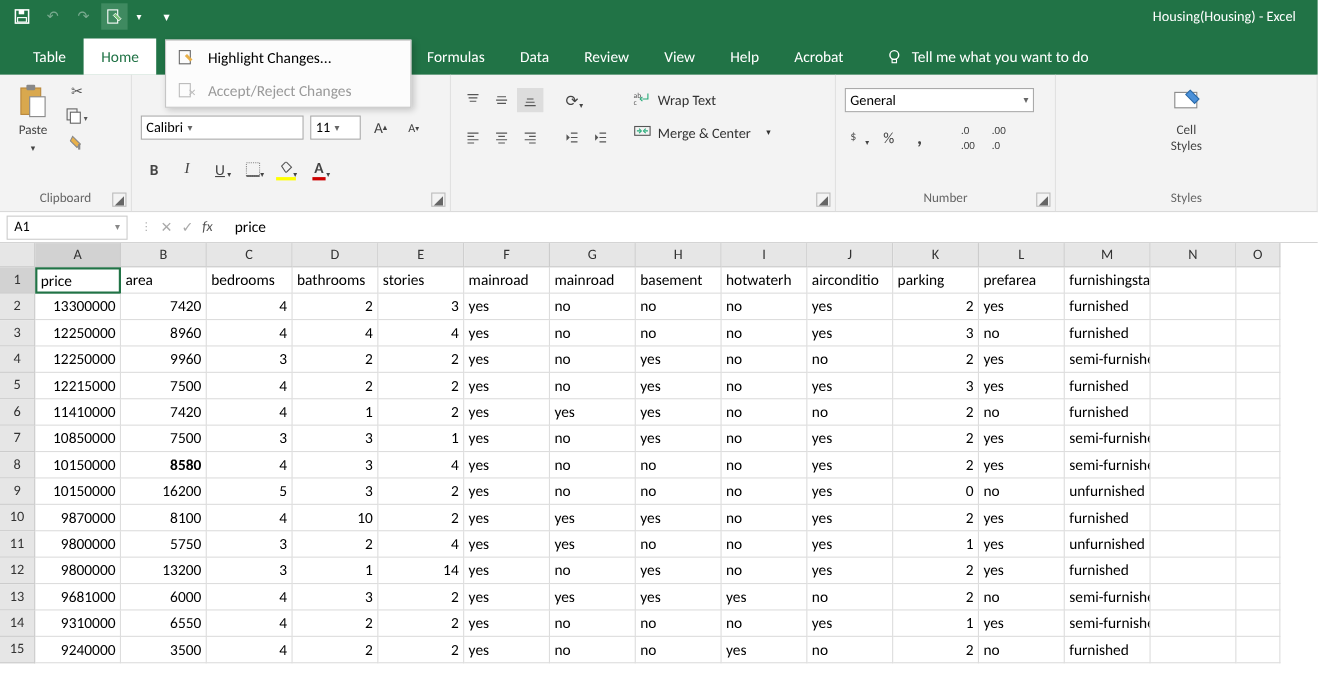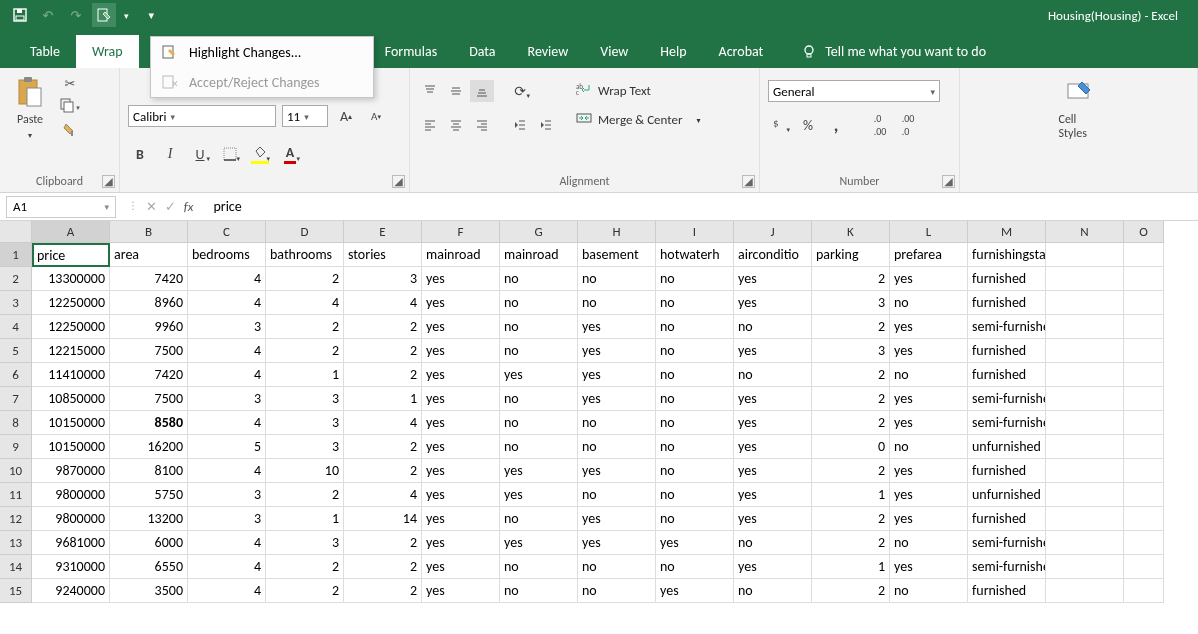--- a/index.html
+++ b/index.html
@@ -123,21 +123,21 @@
           <rect x="1" y="2" width="10" height="12" fill="none" stroke="#bbb"></rect>
           <text x="9" y="13" font-size="9" fill="#bbb">✕</text>
         </svg>
     </span>
     <span>Accept/Reject Changes</span>
   </div>
 </div>
 
 <div class="ribbon-tabs">
   <div class="ribbon-tab">Table</div>
-  <div class="ribbon-tab active">Wrap</div>
+  <div class="ribbon-tab active">Home</div>
   <div style="width:230px"></div>
   <div class="ribbon-tab">Formulas</div>
   <div class="ribbon-tab">Data</div>
   <div class="ribbon-tab">Review</div>
   <div class="ribbon-tab">View</div>
   <div class="ribbon-tab">Help</div>
   <div class="ribbon-tab">Acrobat</div>
   <div class="tellme">
     <svg viewBox="0 0 16 16">
         <circle cx="8" cy="6" r="4" fill="none" stroke="#fff" stroke-width="1.3"></circle>
@@ -311,21 +311,20 @@
           <span><svg width="16" height="14" viewBox="0 0 16 14">
                 <rect x="1" y="3" width="14" height="8" fill="none" stroke="#555"></rect>
                 <path d="M3 7 l3 0 M13 7 l-3 0" stroke="#2a7"></path>
                 <path d="M5 5 l2 2 -2 2 M11 5 l-2 2 2 2" fill="none" stroke="#2a7"></path>
               </svg></span>
           <span>Merge &amp; Center</span>
           <span style="font-size:8px;margin-left:8px">▾</span>
         </div>
       </div>
     </div>
-    <div class="group-label">Alignment</div>
     <div class="group-launcher">◢</div>
   </div>
 
   <div class="group" style="width:200px">
     <div class="group-content" style="flex-direction:column;gap:12px;padding-top:8px">
       <div class="combo" style="width:172px">
           <span>General</span>
           <span class="arrow" style="margin-left:auto">▾</span>
         </div>
       <div class="num-row">
@@ -348,23 +347,24 @@
 
   <div class="group styles-group" style="flex:1">
     <div class="group-content" style="justify-content:center;gap:4px">
       <div class="big-btn" style="width:52px">
         <span class="icon">
             <svg width="30" height="28" viewBox="0 0 30 28">
               <rect x="4" y="6" width="20" height="14" fill="#fff" stroke="#888"></rect>
               <path d="M18 4 l8 8 -4 4 -8-8 z" fill="#4a90d9" stroke="#2a6aa9"></path>
             </svg>
           </span>
-        <span style="text-align:left;line-height:1.2">Cell Styles</span>
-      </div>
-    </div>
+        <span style="text-align:center;line-height:1.2">Cell Styles</span>
+      </div>
+    </div>
+    <div class="group-label">Styles</div>
   </div>
 </div>
 
 <div class="formula-bar">
   <div class="name-box">
     <span>A1</span>
     <span class="arrow">▾</span>
   </div>
   <div class="fx-btns">
     <span style="font-size:10px">⋮</span>

